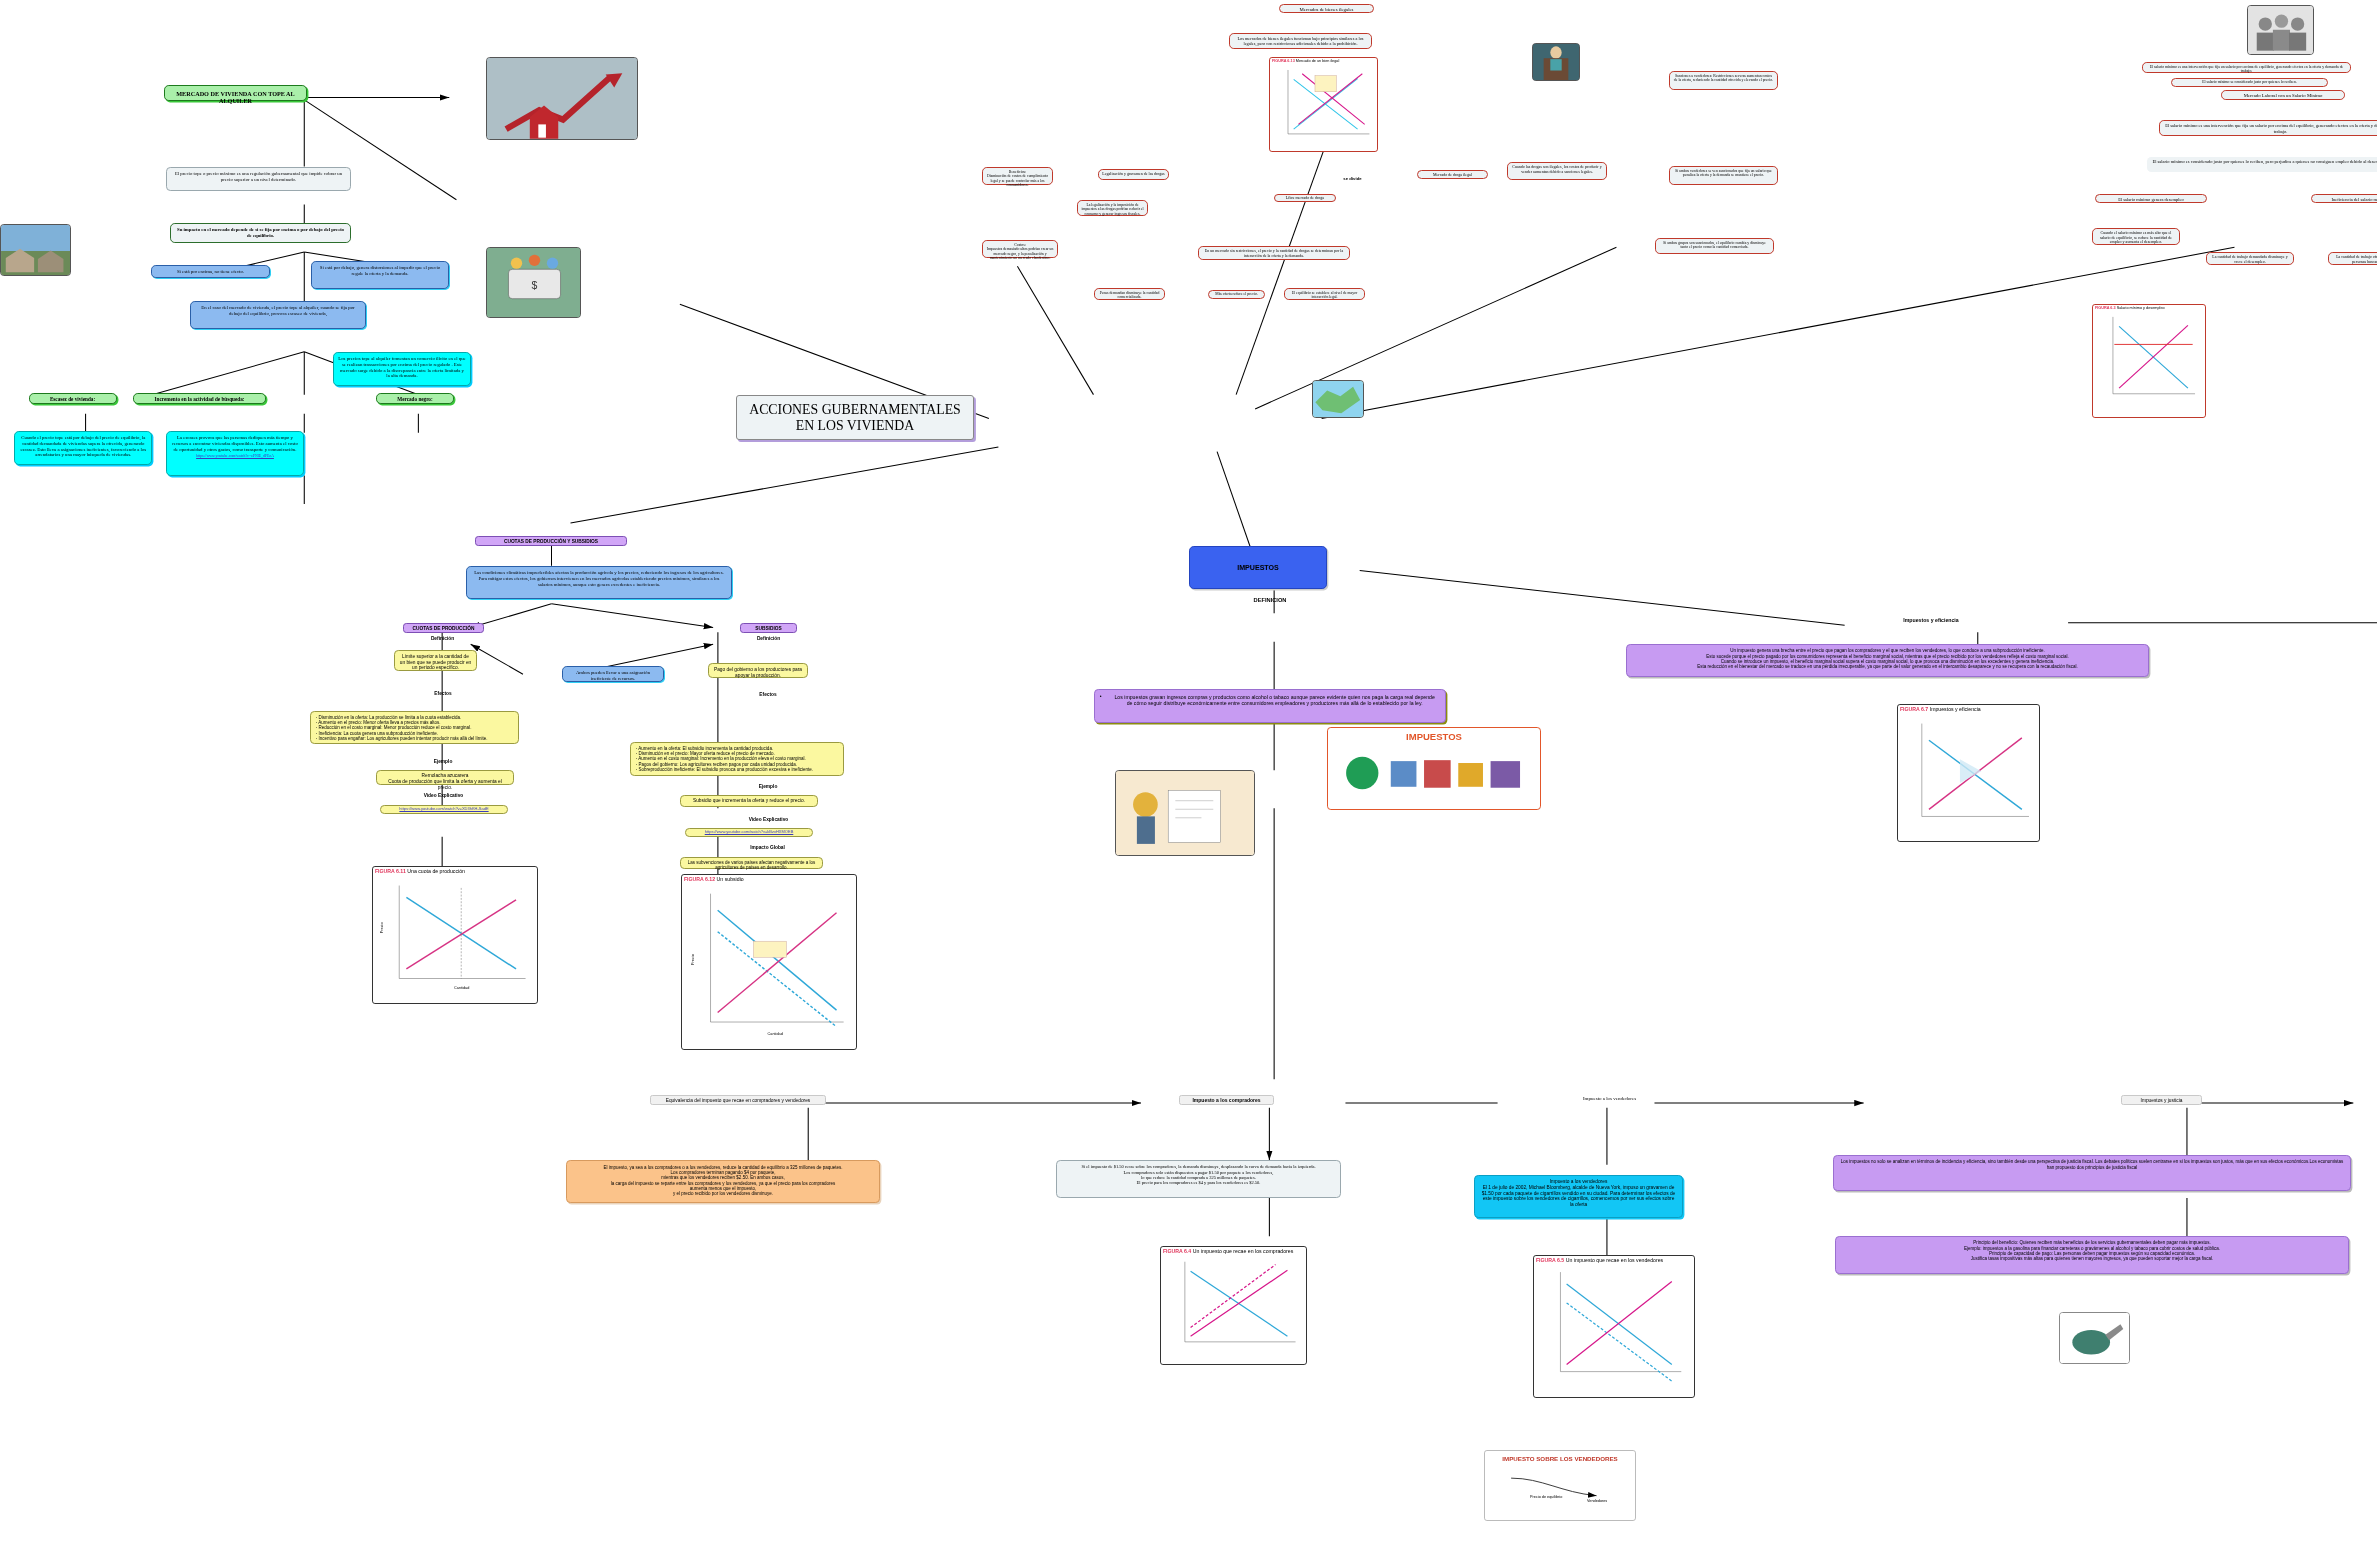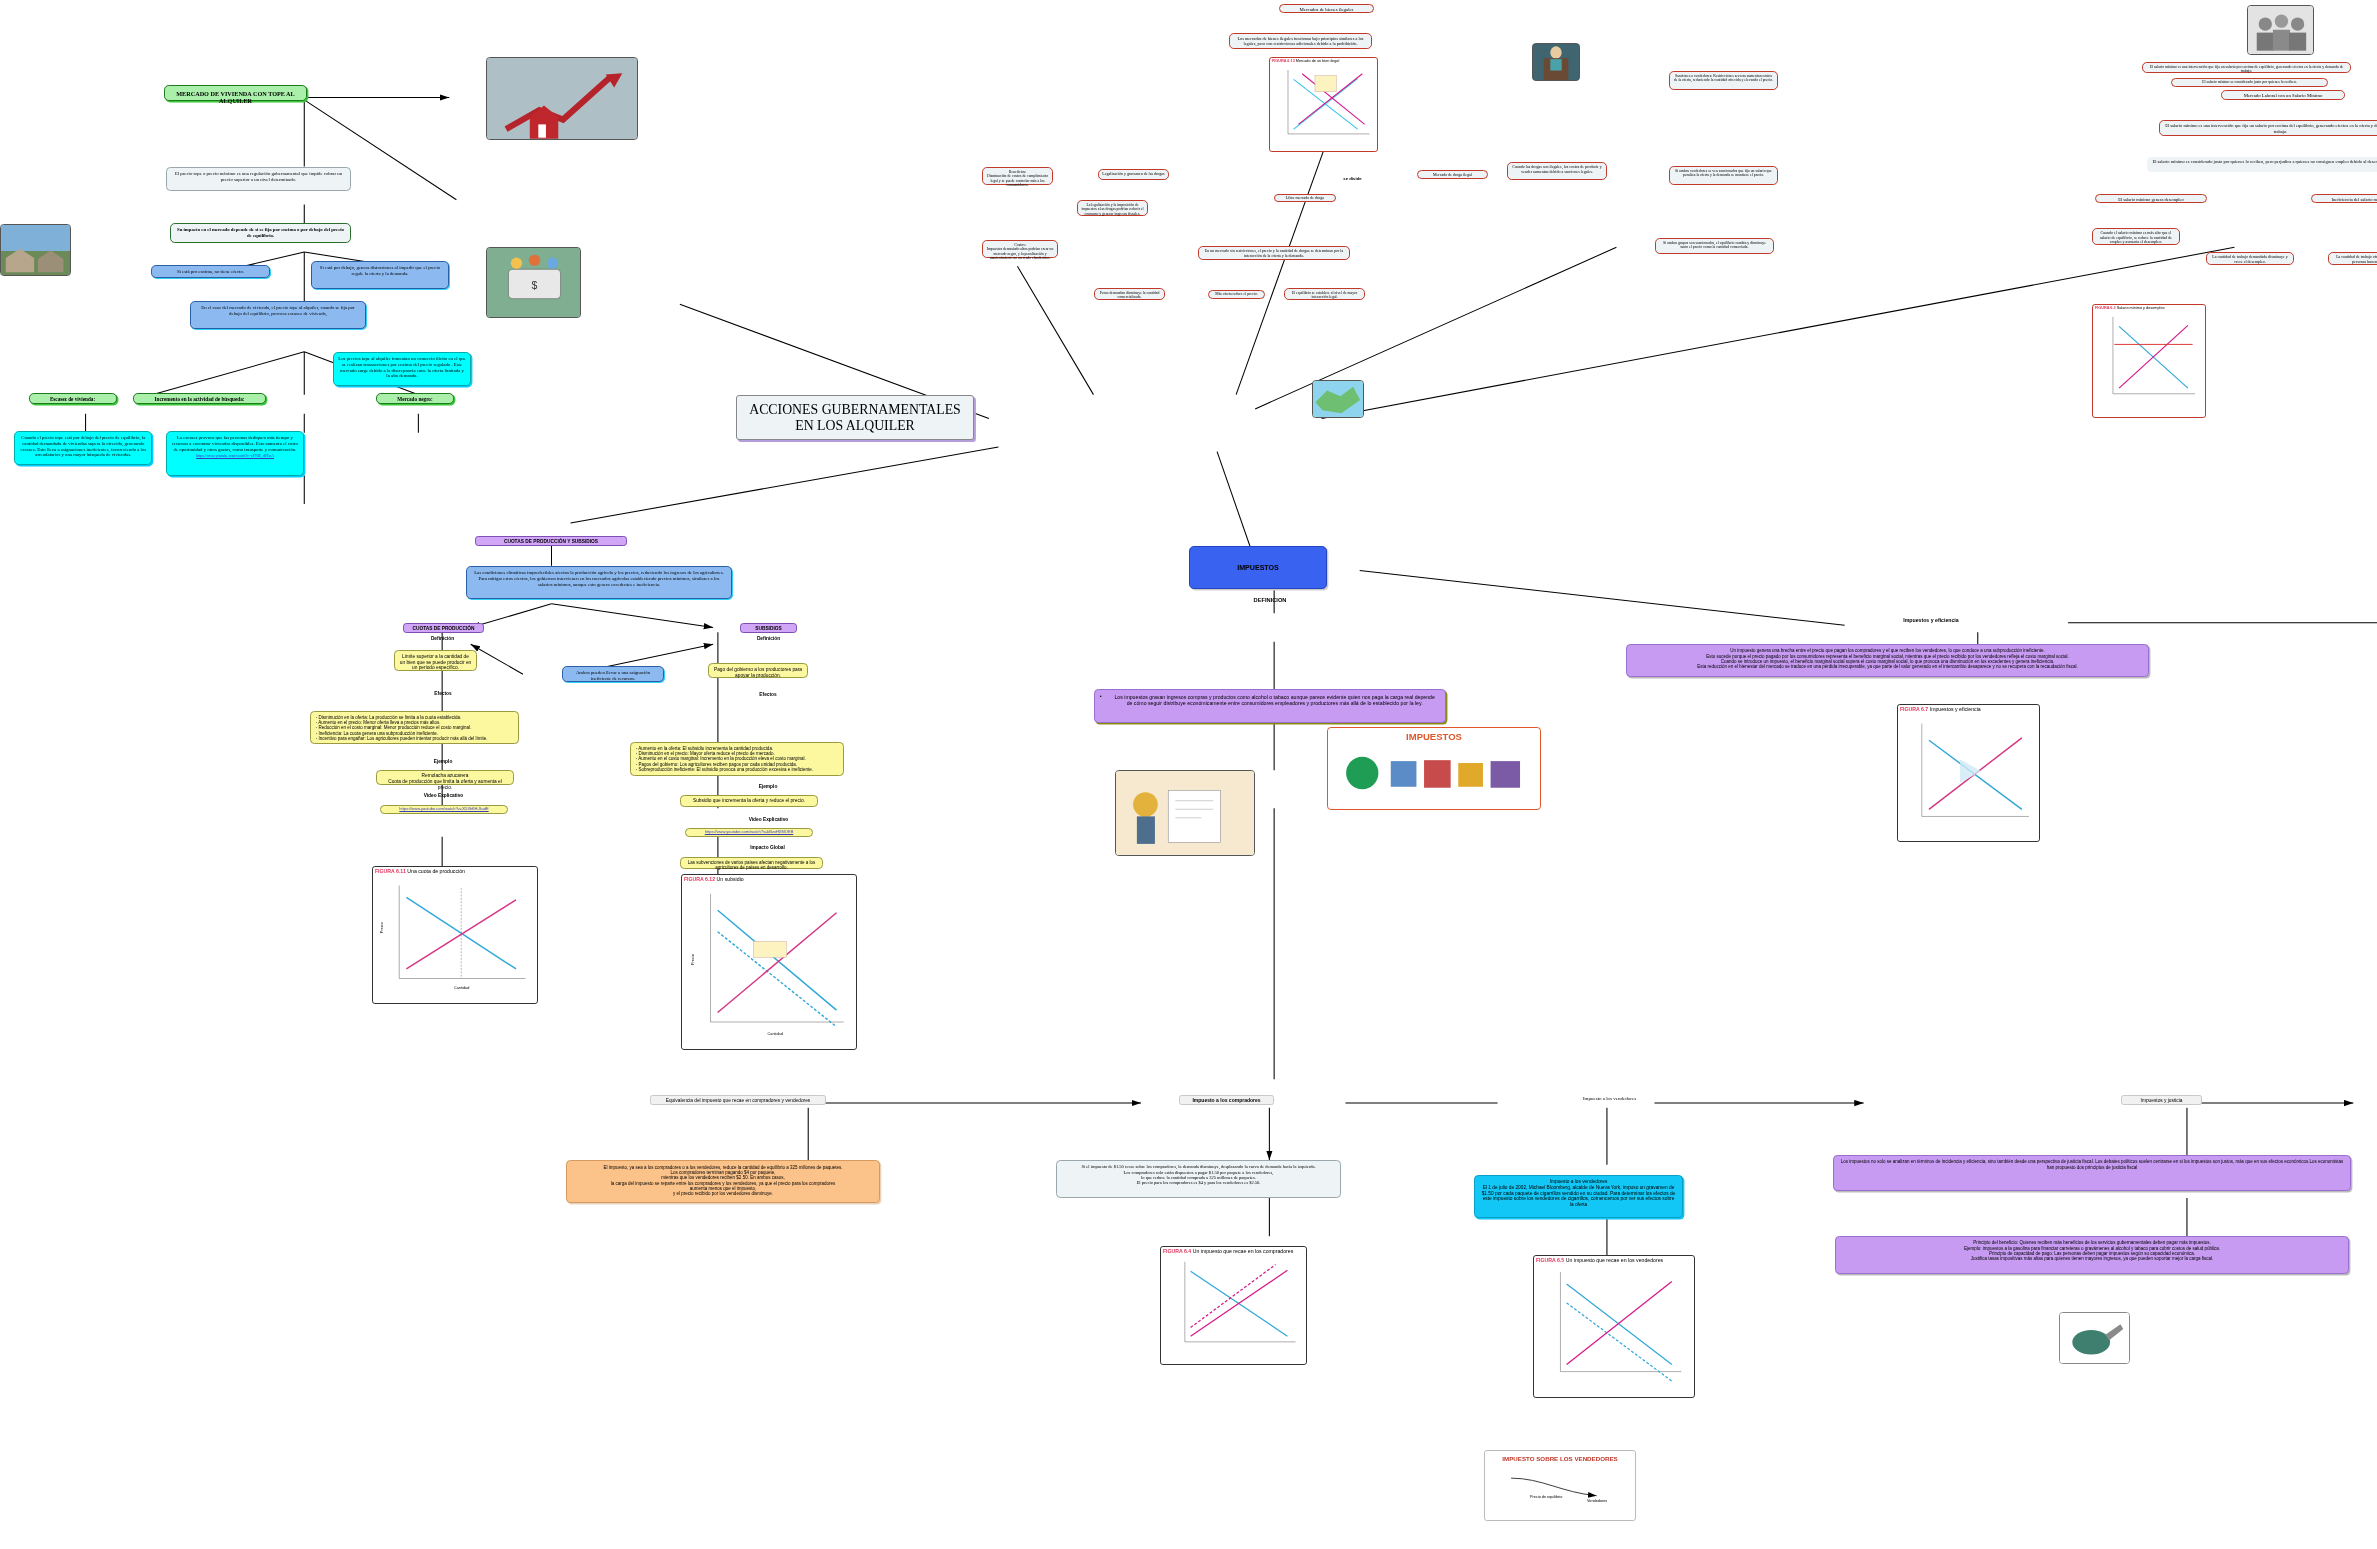--- a/index.html
+++ b/index.html
@@ -255,21 +255,21 @@
     <line x1="75" y1="100" x2="325" y2="300" stroke="#2fa8d8" stroke-width="3" stroke-dasharray="6,4"></line>
     <line x1="75" y1="270" x2="325" y2="60" stroke="#d63384" stroke-width="3"></line>
     <rect x="150" y="120" width="70" height="34" fill="#fdf3c0" stroke="#caa"></rect>
     <text x="25" y="170" font-size="8" transform="rotate(-90,25,170)">Precio</text>
     <text x="180" y="318" font-size="8">Cantidad</text>
   </svg>
 </div>
 
 <div class="node titlebox" style="left:736px;top:395px;width:238px;height:45px;padding-top:5.7px;font-size:13.8px;">
   <div>ACCIONES GUBERNAMENTALES</div>
-  <div>EN LOS ALQUILER</div>
+  <div>EN LOS VIVIENDA</div>
 </div>
 
 <div class="node royal" style="left:1189px;top:546px;width:138px;height:43px;font-size:7.1px;padding-top:17px;">IMPUESTOS</div>
 <div class="node label" style="left:1227px;top:597px;width:86px;font-size:5.7px;">DEFINICION</div>
 
 <div class="node violet" style="left:1094px;top:689px;width:352px;height:34px;font-size:5.2px;padding:3.8px 6.7px 3.8px 16px;">
   <span class="bullet">•</span>
   <span>Los impuestos gravan ingresos compras y productos como alcohol o tabaco aunque parece evidente quien nos paga la carga real depende de cómo seguir distribuye económicamente entre consumidores empleadores y productores más allá de lo establecido por la ley.</span>
 </div>
 

